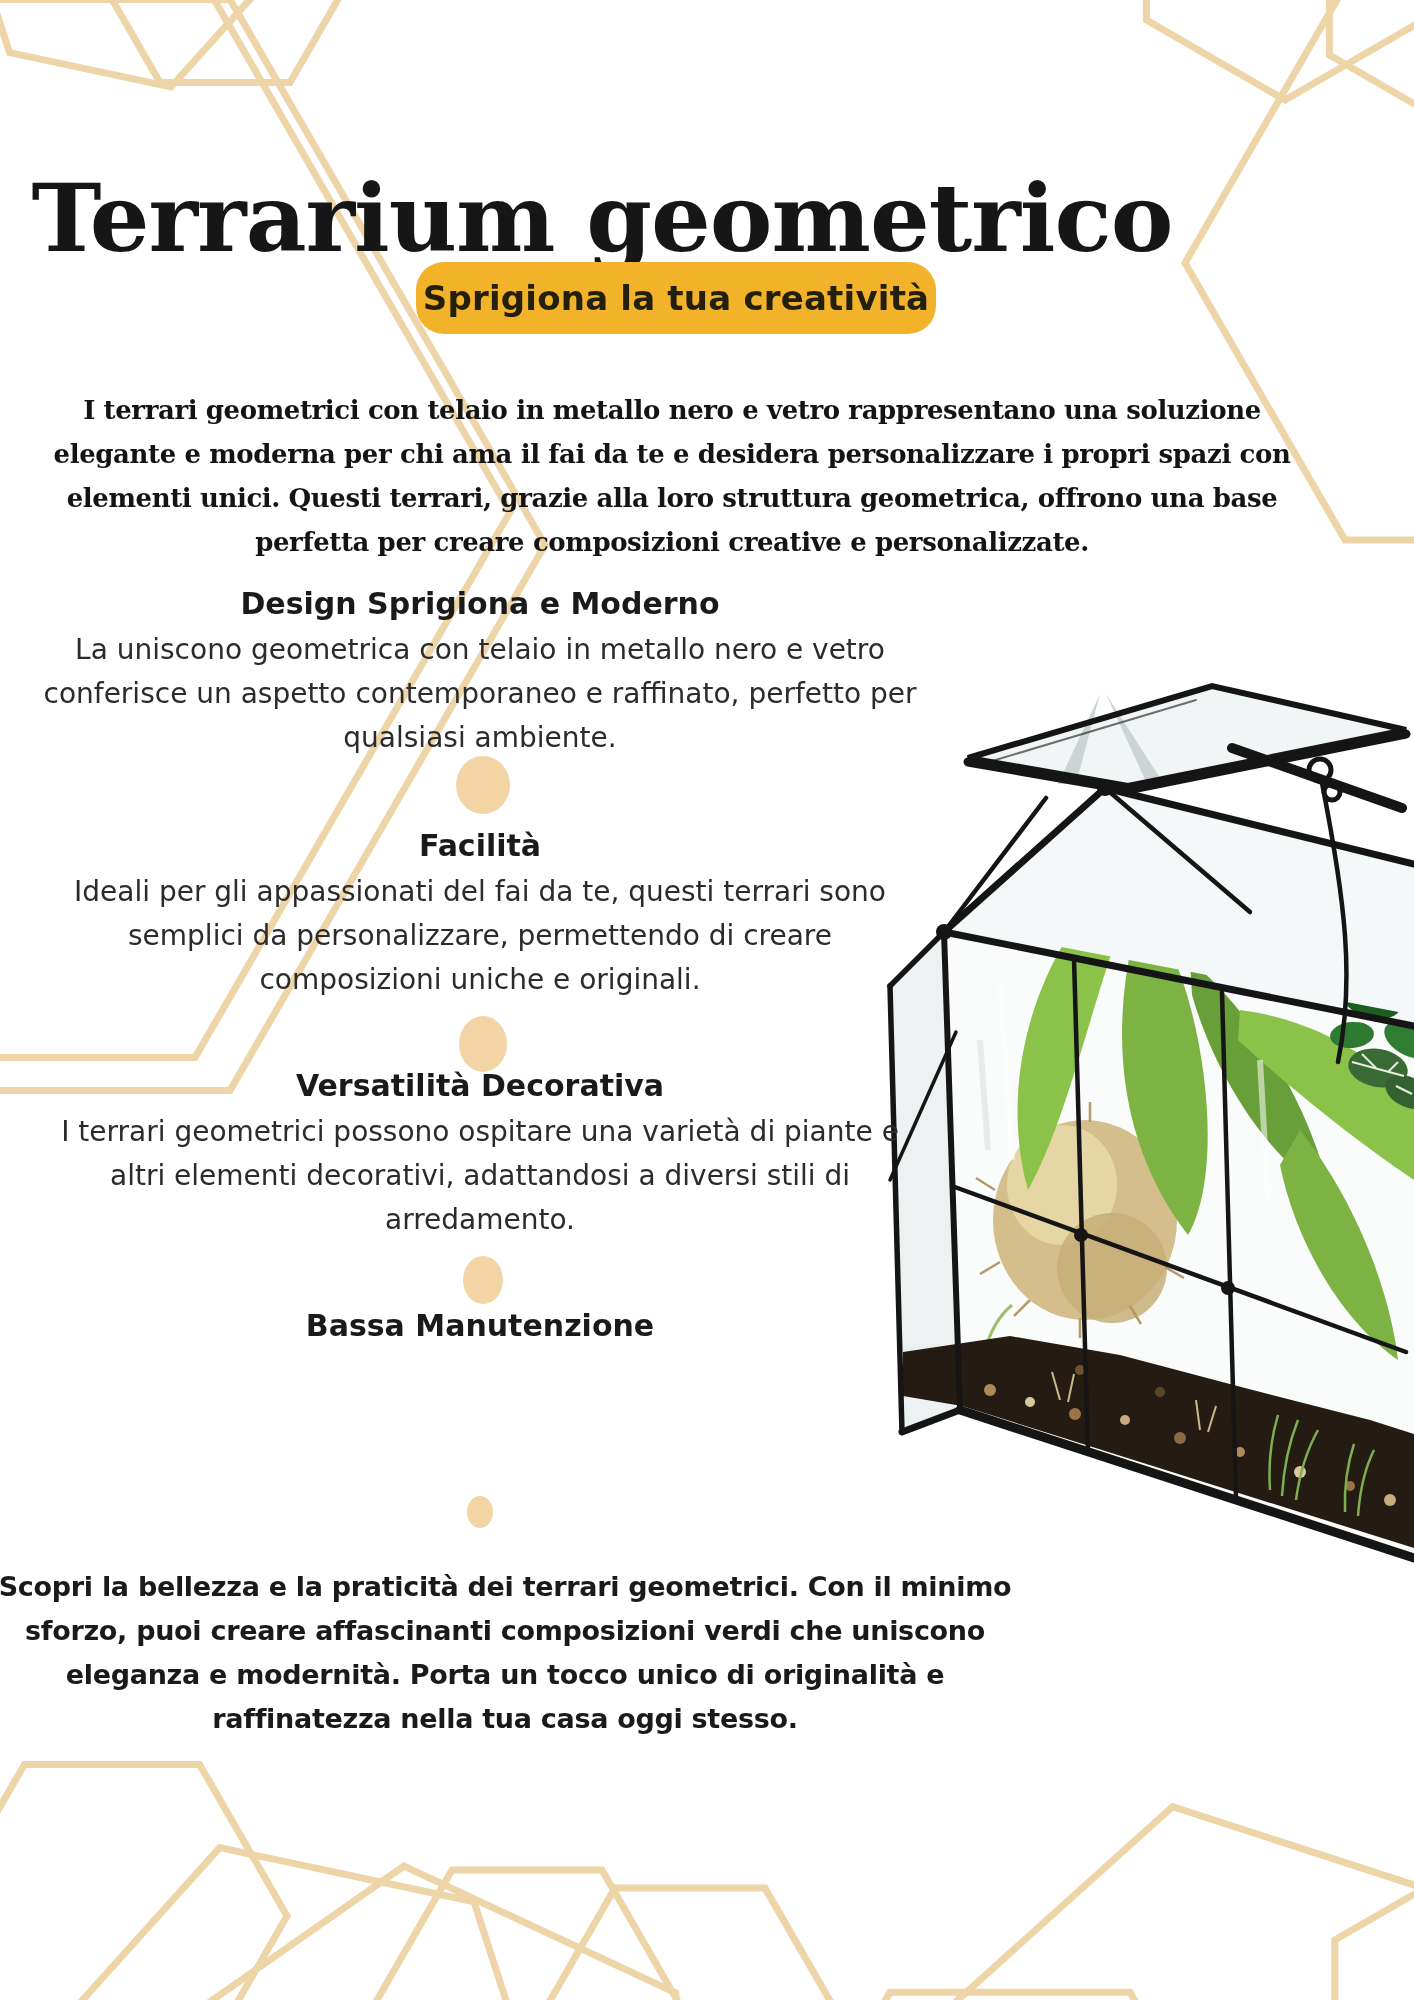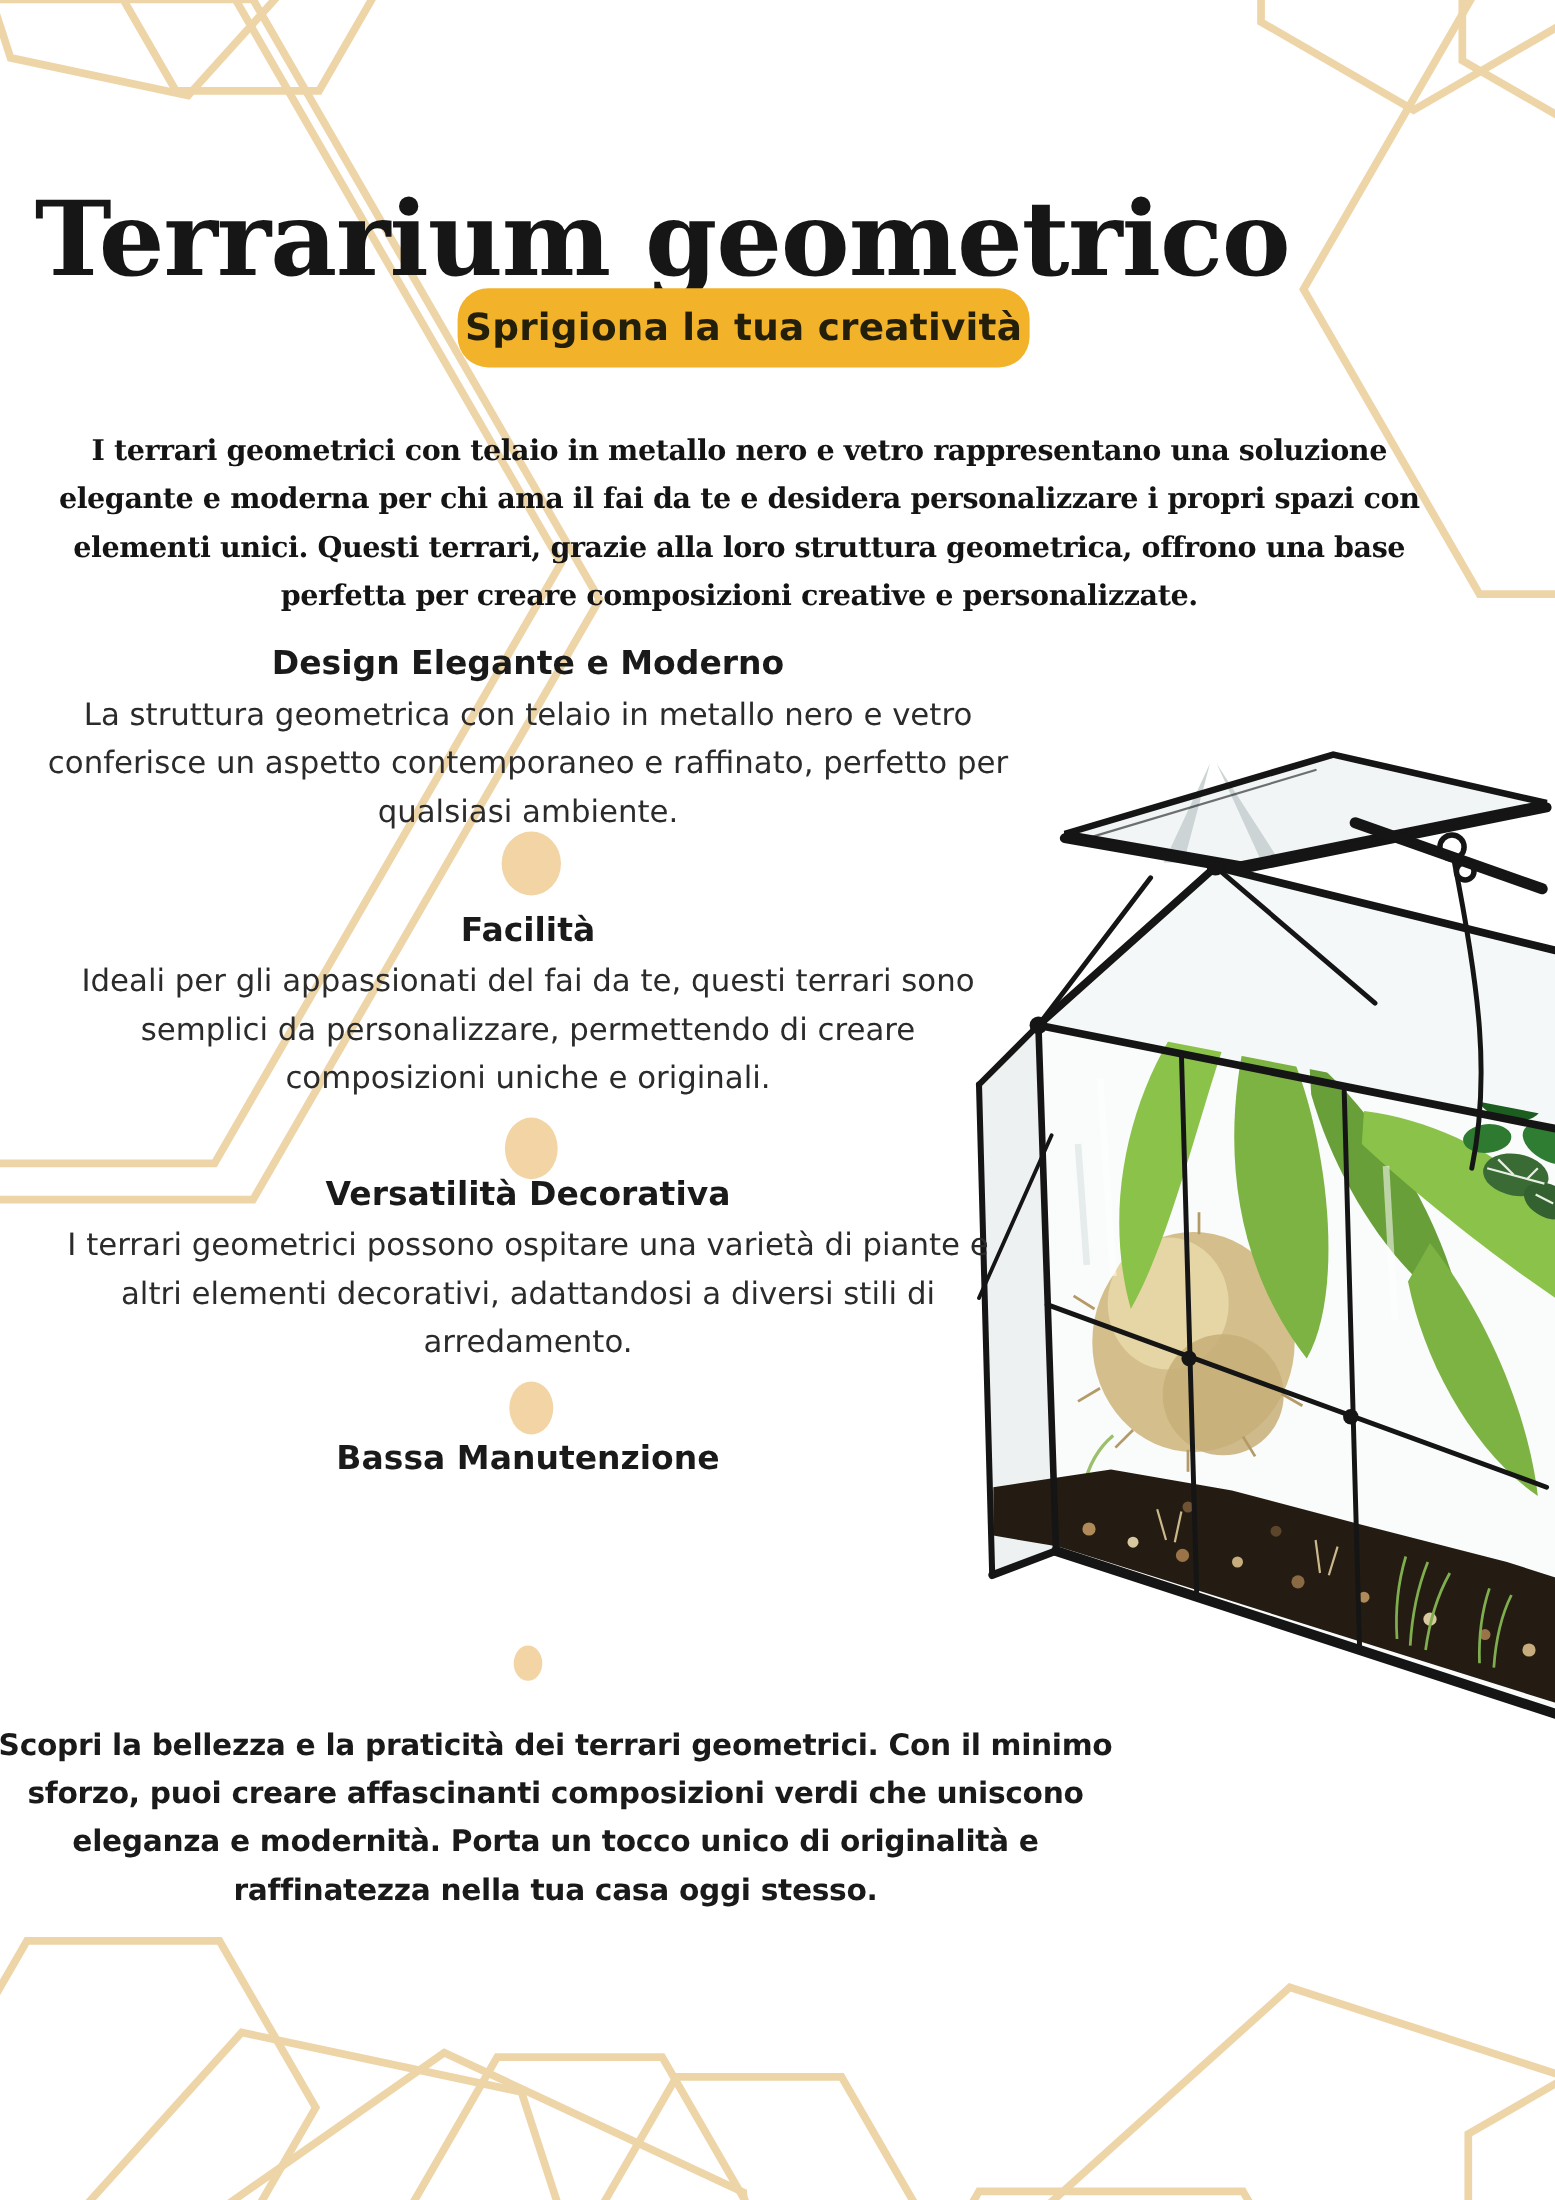--- a/index.html
+++ b/index.html
@@ -200,22 +200,22 @@
 </svg>
 
 <h1 class="txt title">Terrarium geometrico</h1>
 <div class="badge">Sprigiona la tua creatività</div>
 <p class="txt intro">I terrari geometrici con telaio in metallo nero e vetro rappresentano una soluzione
 elegante e moderna per chi ama il fai da te e desidera personalizzare i propri spazi con
 elementi unici. Questi terrari, grazie alla loro struttura geometrica, offrono una base
 perfetta per creare composizioni creative e personalizzate.</p>
 
 <section class="sec" style="top:584px">
-  <h2>Design Elegante e Moderno</h2>
-  <p>La struttura geometrica con telaio in metallo nero e vetro
+  <h2>Design Sprigiona e Moderno</h2>
+  <p>La uniscono geometrica con telaio in metallo nero e vetro
 conferisce un aspetto contemporaneo e raffinato, perfetto per
 qualsiasi ambiente.</p>
 </section>
 <div class="dot dot1"></div>
 
 <section class="sec" style="top:826px">
   <h2>Facilità</h2>
   <p>Ideali per gli appassionati del fai da te, questi terrari sono
 semplici da personalizzare, permettendo di creare
 composizioni uniche e originali.</p>

